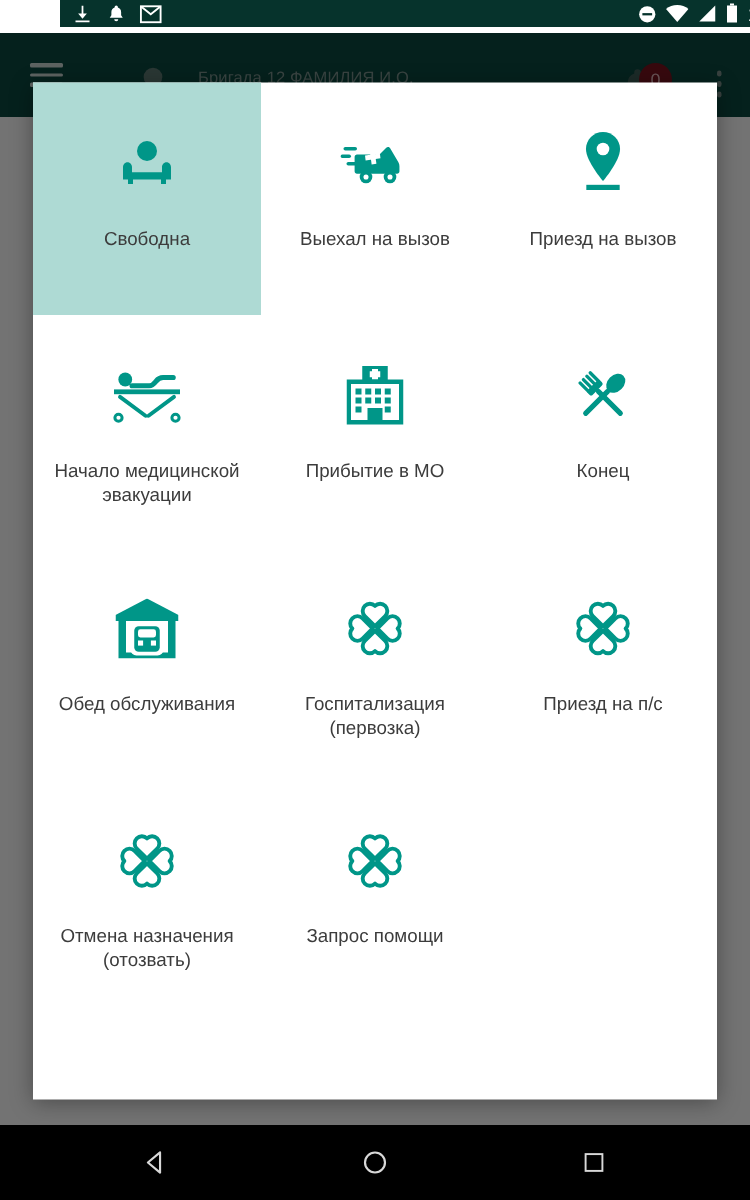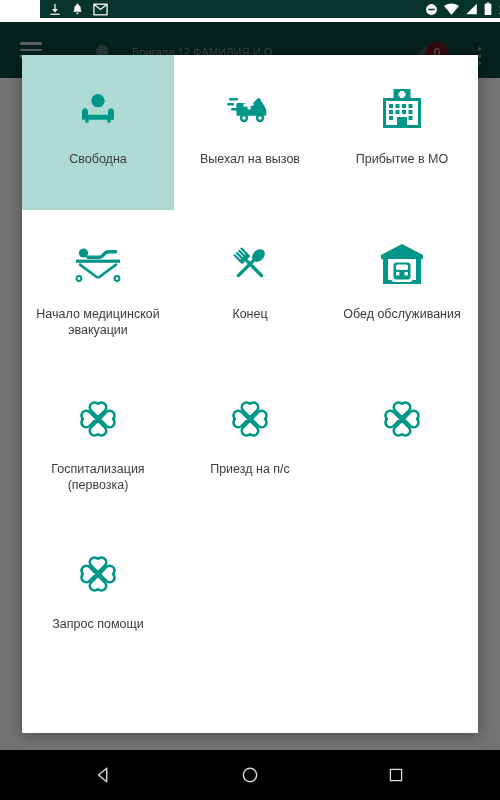--- a/index.html
+++ b/index.html
@@ -184,20 +184,44 @@
             <rect x="16.4" y="10.1" width="10" height="3.2" fill="#fff" transform="rotate(-8 21 11)"></rect>
             <circle cx="17" cy="25" r="4.2"></circle>
               <circle cx="17" cy="25" r="1.7" fill="#fff"></circle>
             <circle cx="33" cy="25" r="4.2"></circle>
               <circle cx="33" cy="25" r="1.7" fill="#fff"></circle>
           </svg>
         </div>
         <div class="tile-label">Выехал на вызов</div>
       </div>
 
+      <div class="tile">
+        <div class="tile-icon">
+          <svg width="30" height="42" viewBox="0 0 24 34" fill="#009688">
+            <path d="M12 0C6.9 0 2.8 4.1 2.8 9.2c0 6.6 9.2 17.3 9.2 17.3s9.2-10.7 9.2-17.3C21.2 4.1 17.1 0 12 0z"></path>
+            <circle cx="12" cy="9.2" r="3.4" fill="#fff"></circle>
+            <rect x="3" y="28.5" width="18" height="2.8"></rect>
+          </svg>
+        </div>
+        <div class="tile-label">Приезд на вызов</div>
+      </div>
+
+      <div class="tile">
+        <div class="tile-icon">
+          <svg width="48" height="40" viewBox="0 0 48 40" fill="none" stroke="#009688">
+            <circle cx="9.5" cy="9" r="4.6" fill="#009688" stroke="none"></circle>
+            <path d="M14 13.2h11.5c2.4 0 3.4-1.6 4.6-3.1 1.2-1.6 2.8-2.4 4.6-2.4h6.8" stroke-width="3.4" stroke-linecap="round" fill="none"></path>
+            <rect x="2" y="15.6" width="44" height="3.2" fill="#009688" stroke="none"></rect>
+            <path d="M6 20.6L23 33.2M42 20.6L25 33.2" stroke-width="2.6" stroke-linecap="round"></path>
+            <circle cx="5" cy="34.5" r="2.4" stroke-width="2"></circle>
+            <circle cx="43" cy="34.5" r="2.4" stroke-width="2"></circle>
+          </svg>
+        </div>
+        <div class="tile-label">Начало медицинской эвакуации</div>
+      </div>
 
       <div class="tile">
         <div class="tile-icon">
           <svg width="38" height="40" viewBox="0 0 38 40" fill="#009688">
             <rect x="10.5" y="0" width="17" height="10.5"></rect>
             <rect x="17" y="2" width="4" height="7" fill="#fff"></rect>
             <rect x="15.5" y="3.5" width="7" height="4" fill="#fff"></rect>
             <path d="M0 9h38v30H0z"></path>
             <rect x="3" y="12" width="32" height="24" fill="#fff"></rect>
             <g fill="#009688">
@@ -213,34 +237,20 @@
                 <rect x="25.5" y="27" width="4" height="4"></rect>
             </g>
             <rect x="14" y="28" width="10" height="8" fill="#009688"></rect>
           </svg>
         </div>
         <div class="tile-label">Прибытие в МО</div>
       </div>
 
       <div class="tile">
         <div class="tile-icon">
-          <svg width="48" height="40" viewBox="0 0 48 40" fill="none" stroke="#009688">
-            <circle cx="9.5" cy="9" r="4.6" fill="#009688" stroke="none"></circle>
-            <path d="M14 13.2h11.5c2.4 0 3.4-1.6 4.6-3.1 1.2-1.6 2.8-2.4 4.6-2.4h6.8" stroke-width="3.4" stroke-linecap="round" fill="none"></path>
-            <rect x="2" y="15.6" width="44" height="3.2" fill="#009688" stroke="none"></rect>
-            <path d="M6 20.6L23 33.2M42 20.6L25 33.2" stroke-width="2.6" stroke-linecap="round"></path>
-            <circle cx="5" cy="34.5" r="2.4" stroke-width="2"></circle>
-            <circle cx="43" cy="34.5" r="2.4" stroke-width="2"></circle>
-          </svg>
-        </div>
-        <div class="tile-label">Начало медицинской эвакуации</div>
-      </div>
-
-      <div class="tile">
-        <div class="tile-icon">
           <svg width="40" height="40" viewBox="0 0 40 40" fill="#009688">
             <g transform="rotate(45 20 20)">
               <rect x="18.3" y="14" width="3.4" height="24" rx="1.6"></rect>
               <ellipse cx="20" cy="8" rx="5.4" ry="7.2"></ellipse>
             </g>
             <g transform="rotate(-45 20 20)">
               <rect x="18.3" y="14" width="3.4" height="24" rx="1.6"></rect>
               <rect x="14.2" y="2" width="2.2" height="10" rx="1"></rect>
               <rect x="17.4" y="2" width="2.2" height="10" rx="1"></rect>
               <rect x="20.6" y="2" width="2.2" height="10" rx="1"></rect>
@@ -296,20 +306,21 @@
 
       <div class="tile">
         <div class="tile-icon">
           <svg width="42" height="42" viewBox="0 0 42 42" fill="none" stroke="#009688" stroke-width="2.6" stroke-linejoin="round">
             <path d="M21 19.5 14.2 12.7c-1.9-1.9-1.9-4.9 0-6.8a4.8 4.8 0 0 1 6.8 0 4.8 4.8 0 0 1 6.8 0c1.9 1.9 1.9 4.9 0 6.8z"></path>
             <path d="M21 22.5l6.8 6.8c1.9 1.9 1.9 4.9 0 6.8a4.8 4.8 0 0 1-6.8 0 4.8 4.8 0 0 1-6.8 0c-1.9-1.9-1.9-4.9 0-6.8z"></path>
             <path d="M19.5 21l-6.8 6.8c-1.9 1.9-4.9 1.9-6.8 0a4.8 4.8 0 0 1 0-6.8 4.8 4.8 0 0 1 0-6.8c1.9-1.9 4.9-1.9 6.8 0z"></path>
             <path d="M22.5 21l6.8-6.8c1.9-1.9 4.9-1.9 6.8 0a4.8 4.8 0 0 1 0 6.8 4.8 4.8 0 0 1 0 6.8c-1.9 1.9-4.9 1.9-6.8 0z"></path>
           </svg>
         </div>
+        <div class="tile-label">Отмена назначения (отозвать)</div>
       </div>
 
       <div class="tile">
         <div class="tile-icon">
           <svg width="42" height="42" viewBox="0 0 42 42" fill="none" stroke="#009688" stroke-width="2.6" stroke-linejoin="round">
             <path d="M21 19.5 14.2 12.7c-1.9-1.9-1.9-4.9 0-6.8a4.8 4.8 0 0 1 6.8 0 4.8 4.8 0 0 1 6.8 0c1.9 1.9 1.9 4.9 0 6.8z"></path>
             <path d="M21 22.5l6.8 6.8c1.9 1.9 1.9 4.9 0 6.8a4.8 4.8 0 0 1-6.8 0 4.8 4.8 0 0 1-6.8 0c-1.9-1.9-1.9-4.9 0-6.8z"></path>
             <path d="M19.5 21l-6.8 6.8c-1.9 1.9-4.9 1.9-6.8 0a4.8 4.8 0 0 1 0-6.8 4.8 4.8 0 0 1 0-6.8c1.9-1.9 4.9-1.9 6.8 0z"></path>
             <path d="M22.5 21l6.8-6.8c1.9-1.9 4.9-1.9 6.8 0a4.8 4.8 0 0 1 0 6.8 4.8 4.8 0 0 1 0 6.8c-1.9 1.9-4.9 1.9-6.8 0z"></path>
           </svg>

